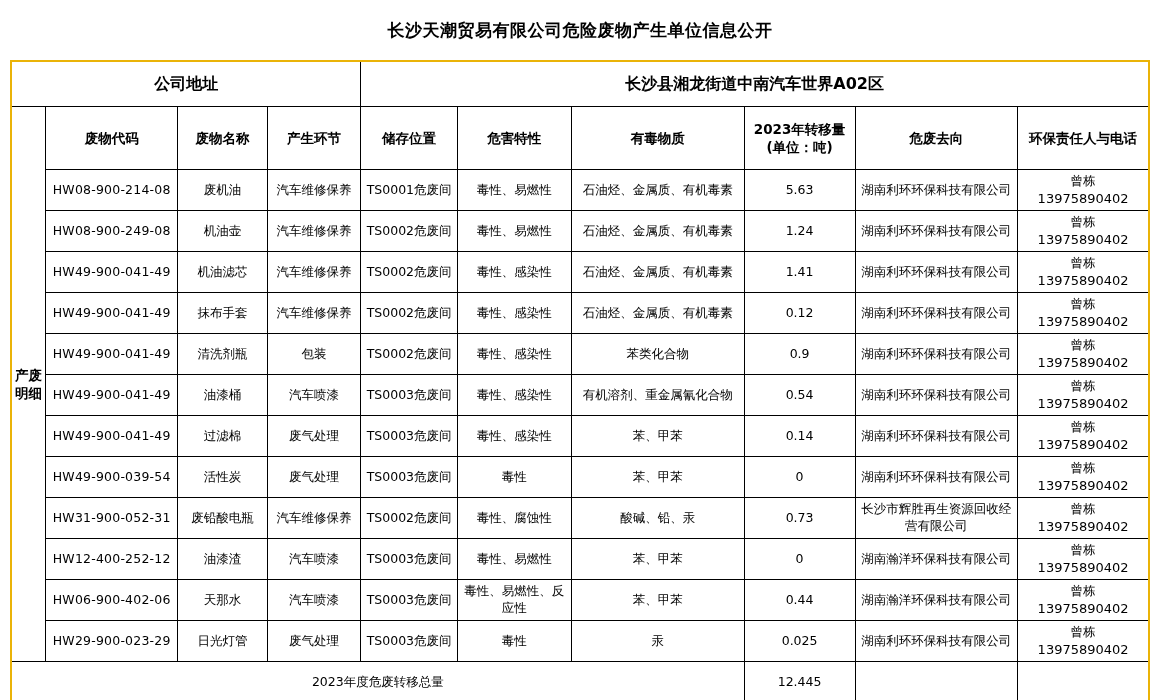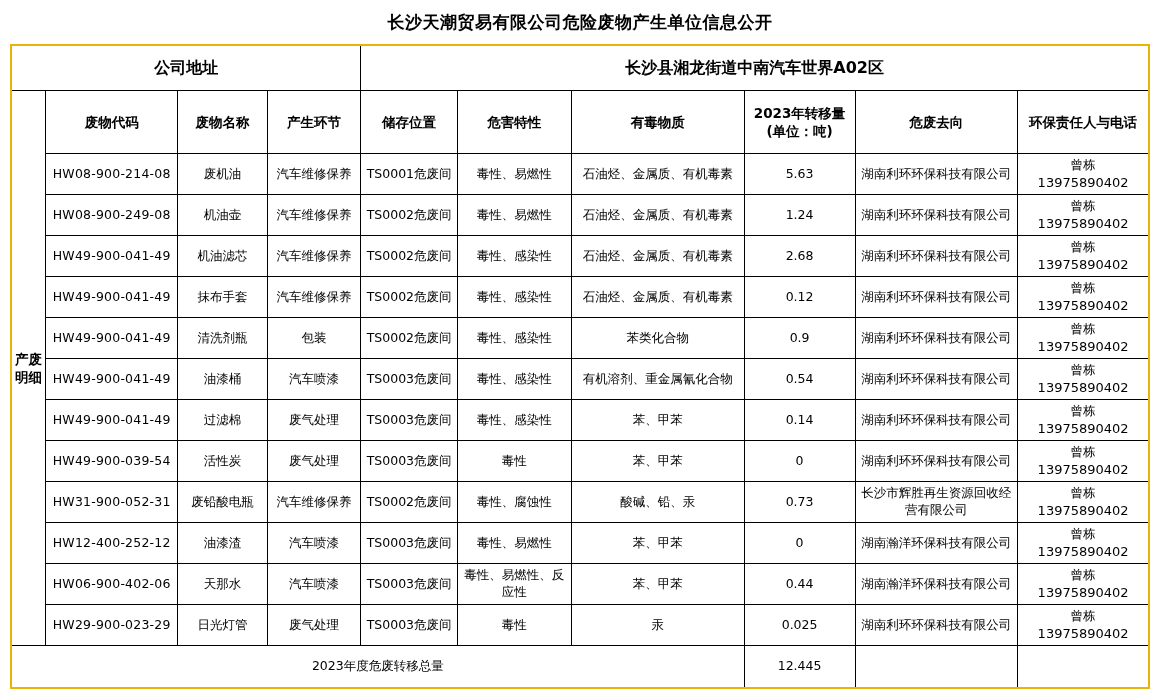--- a/index.html
+++ b/index.html
@@ -11,21 +11,21 @@
     position: relative;
     width: 1160px;
     height: 700px;
     background: #ffffff;
     color: #000000;
     font-family: "DejaVu Sans", "Liberation Sans", sans-serif;
     overflow: hidden;
     box-sizing: border-box;
   }
   .page-title {
-    height: 44px;
+    height: 60px;
     display: flex;
     align-items: center;
     justify-content: center;
     font-size: 17px;
     font-weight: bold;
     letter-spacing: 0.5px;
   }
   table.disclosure {
     border-collapse: collapse;
     table-layout: fixed;
@@ -138,21 +138,21 @@
       <div class="contact-phone">13975890402</div>
     </td>
   </tr>
         <tr class="data-row">
     <td class="cell-code">HW49-900-041-49</td>
     <td class="cell-name">机油滤芯</td>
     <td class="cell-stage">汽车维修保养</td>
     <td class="cell-storage">TS0002危废间</td>
     <td class="cell-hazard">毒性、感染性</td>
     <td class="cell-toxic">石油烃、金属质、有机毒素</td>
-    <td class="cell-amount">2.68</td>
+    <td class="cell-amount">1.41</td>
     <td class="cell-destination">湖南利环环保科技有限公司</td>
     <td class="cell-contact">
       <div class="contact-name">曾栋</div>
       <div class="contact-phone">13975890402</div>
     </td>
   </tr>
         <tr class="data-row">
     <td class="cell-code">HW49-900-041-49</td>
     <td class="cell-name">抹布手套</td>
     <td class="cell-stage">汽车维修保养</td>

